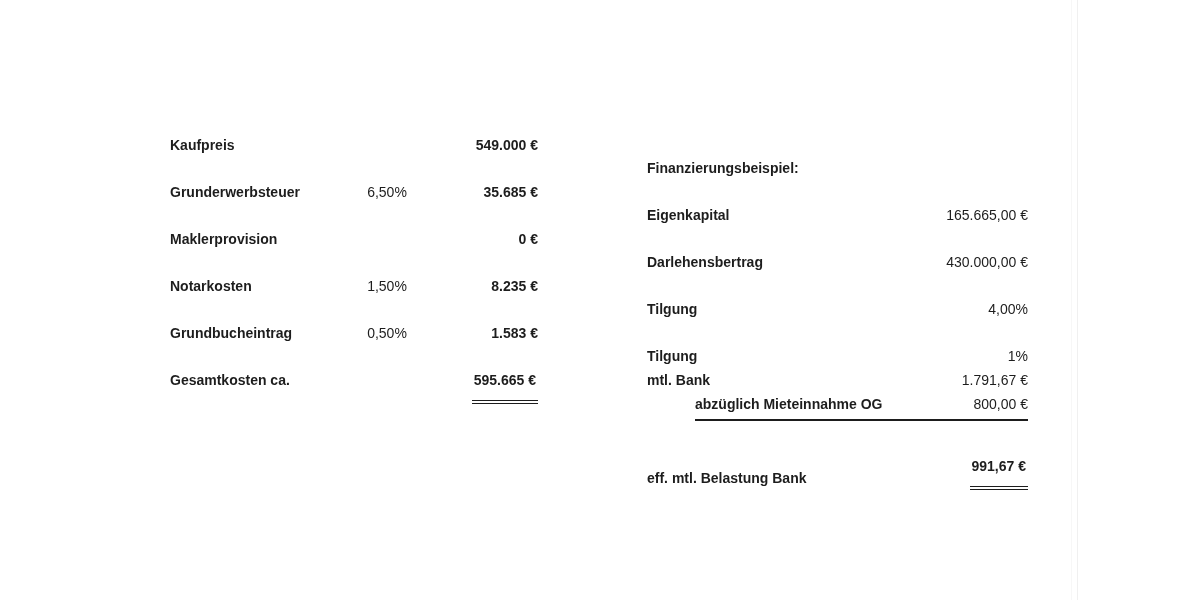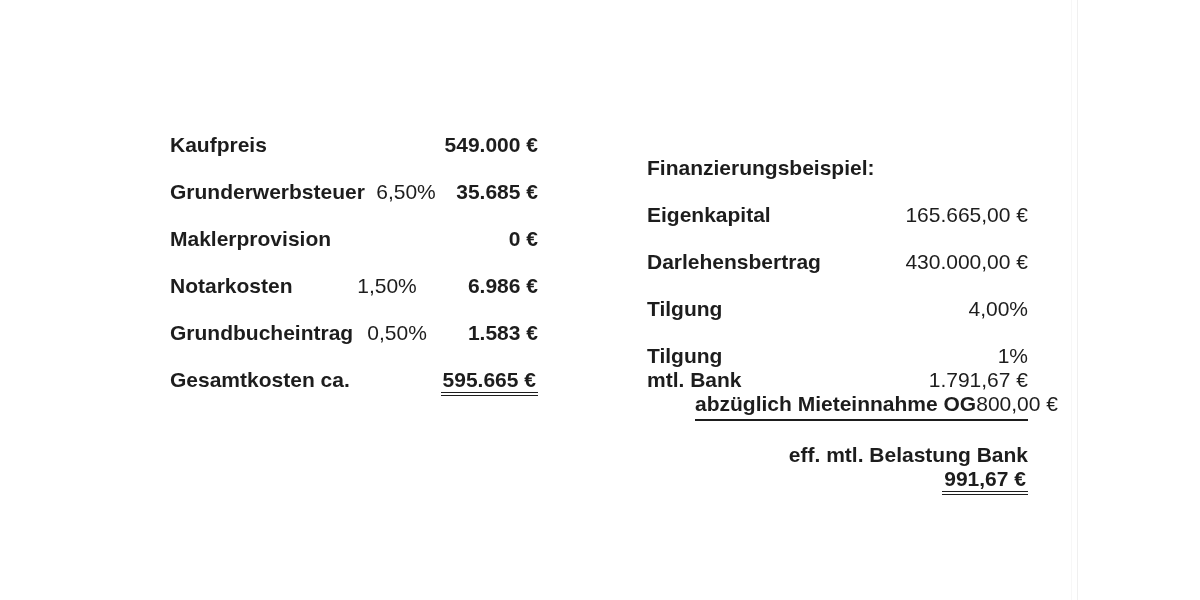--- a/index.html
+++ b/index.html
@@ -4,21 +4,21 @@
 <style>
   * { margin:0; padding:0; box-sizing:border-box; }
   html,body { background:#ffffff; }
   .screen {
     position:relative;
     width:1200px; height:600px;
     background:#ffffff;
     overflow:hidden;
     font-family:"Liberation Sans", sans-serif;
     color:#1d1d1d;
-    font-size:21px;
+    font-size:14px;
     line-height:24px;
   }
   .page-edge { position:absolute; top:0; bottom:0; width:1px; }
   .page-edge.e1 { left:1071px; background:#f7f7f7; }
   .page-edge.e2 { left:1077px; background:#f0f0f0; }
 
   
   .costs { position:absolute; left:170px; top:133px; width:368px; }
   .crow { display:flex; height:47px; align-items:flex-start; white-space:nowrap; }
   .crow .lbl { flex:1; font-weight:bold; text-align:left; }
@@ -31,27 +31,27 @@
   .frow { display:flex; height:47px; align-items:flex-end; white-space:nowrap; }
   .frow .lbl { flex:1; font-weight:bold; text-align:left; }
   .frow .val { text-align:right; }
   .frow.compact { height:24px; }
   .deduction {
     display:flex; height:29px; align-items:flex-start;
     border-bottom:2px solid #1d1d1d; white-space:nowrap;margin-left:48px;
   }
   .deduction .lbl { flex:1; font-weight:bold; }
   .spacer { height:22px; }
-  .frow.grand { margin-top:0;flex-direction:column; }
+  .frow.grand { margin-top:0; }
   .frow.grand .val { font-weight:bold;text-decoration:underline; }
 
   .dbl-underline {
     display:inline-block;
     border-bottom:4px double #1d1d1d;
-    padding:0 2px 0;
+    padding:0 2px 8px;
   }
 </style>
 </head>
 <body>
 
 <div class="screen">
 
   <div class="page-edge e1"></div>
   <div class="page-edge e2"></div>
 
@@ -67,21 +67,21 @@
       <span class="val">35.685 €</span>
     </div>
     <div class="crow">
       <span class="lbl">Maklerprovision</span>
       <span class="pct"></span>
       <span class="val">0 €</span>
     </div>
     <div class="crow">
       <span class="lbl">Notarkosten</span>
       <span class="pct">1,50%</span>
-      <span class="val">6.986 €</span>
+      <span class="val">8.235 €</span>
     </div>
     <div class="crow">
       <span class="lbl">Grundbucheintrag</span>
       <span class="pct">0,50%</span>
       <span class="val">1.583 €</span>
     </div>
     <div class="crow total">
       <span class="lbl">Gesamtkosten ca.</span>
       <span class="pct"></span>
       <span class="val"><span class="dbl-underline">595.665 €</span></span>

